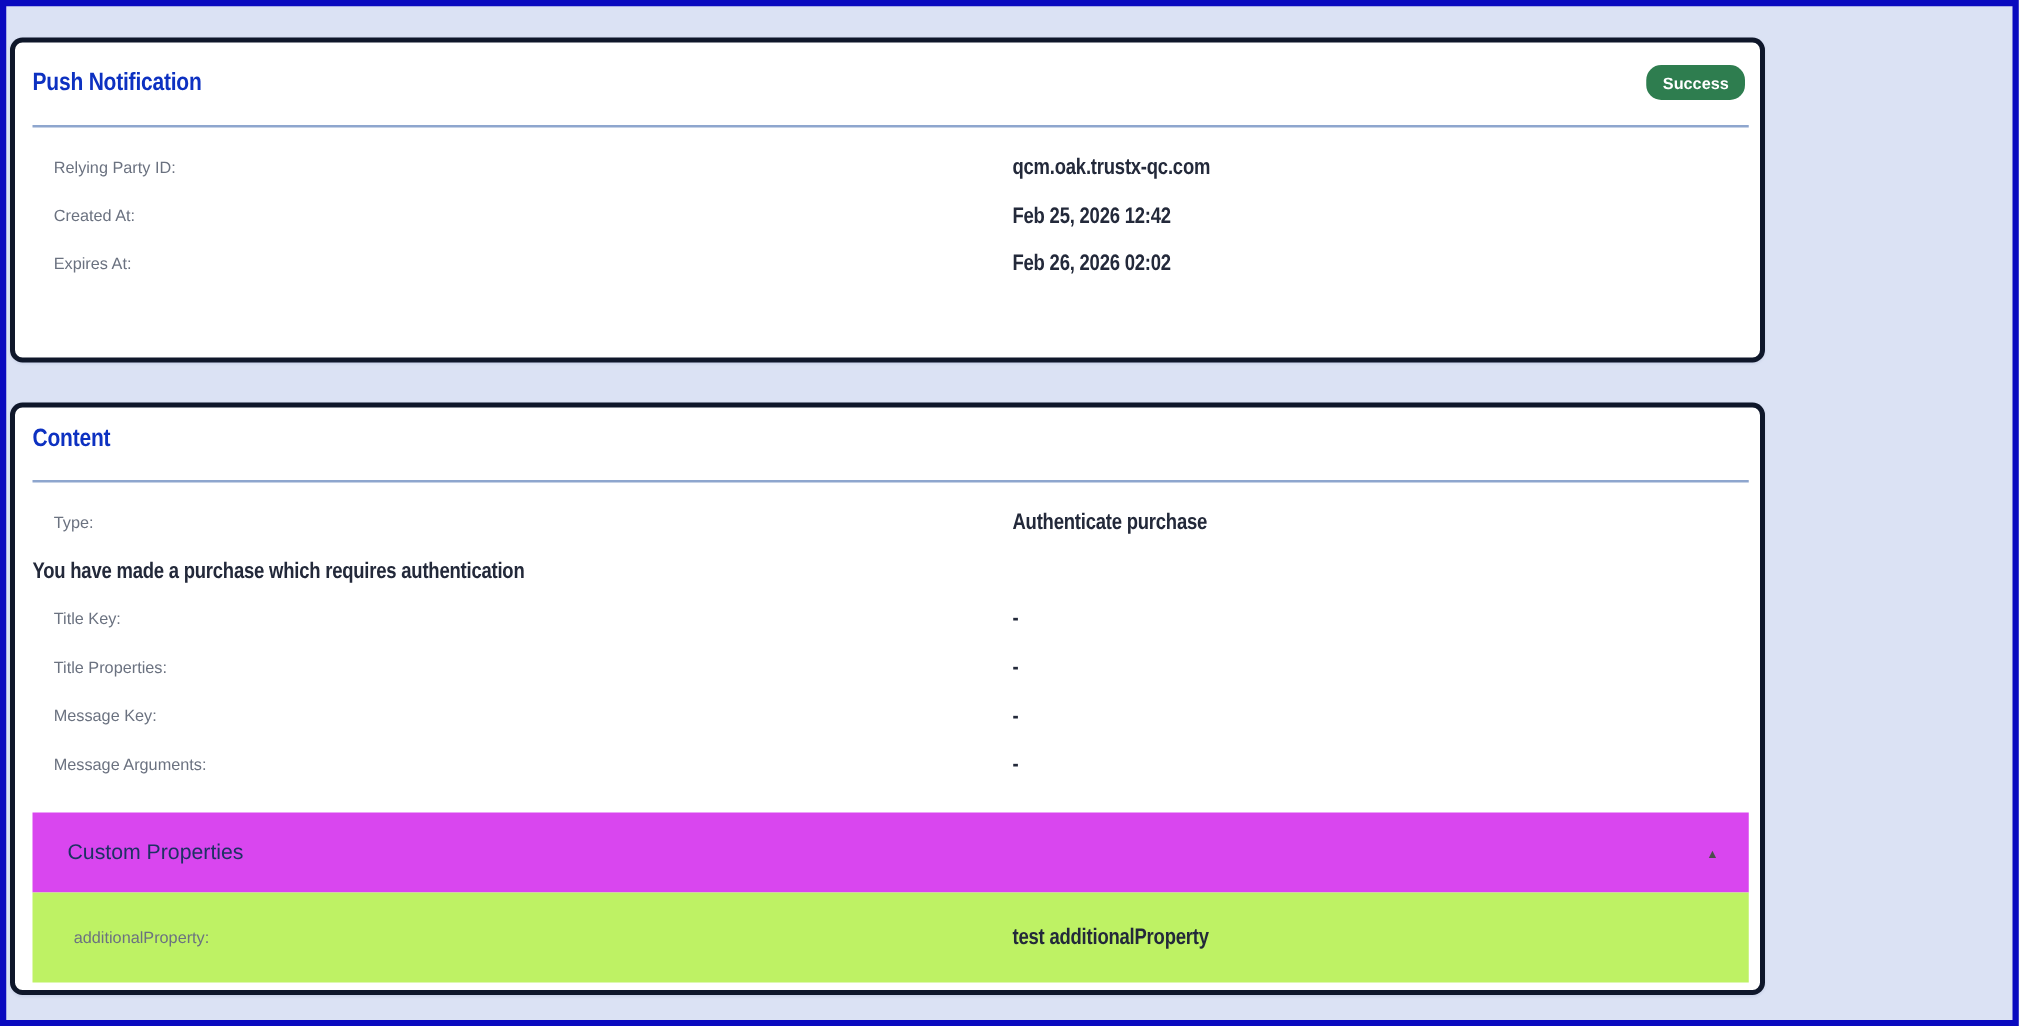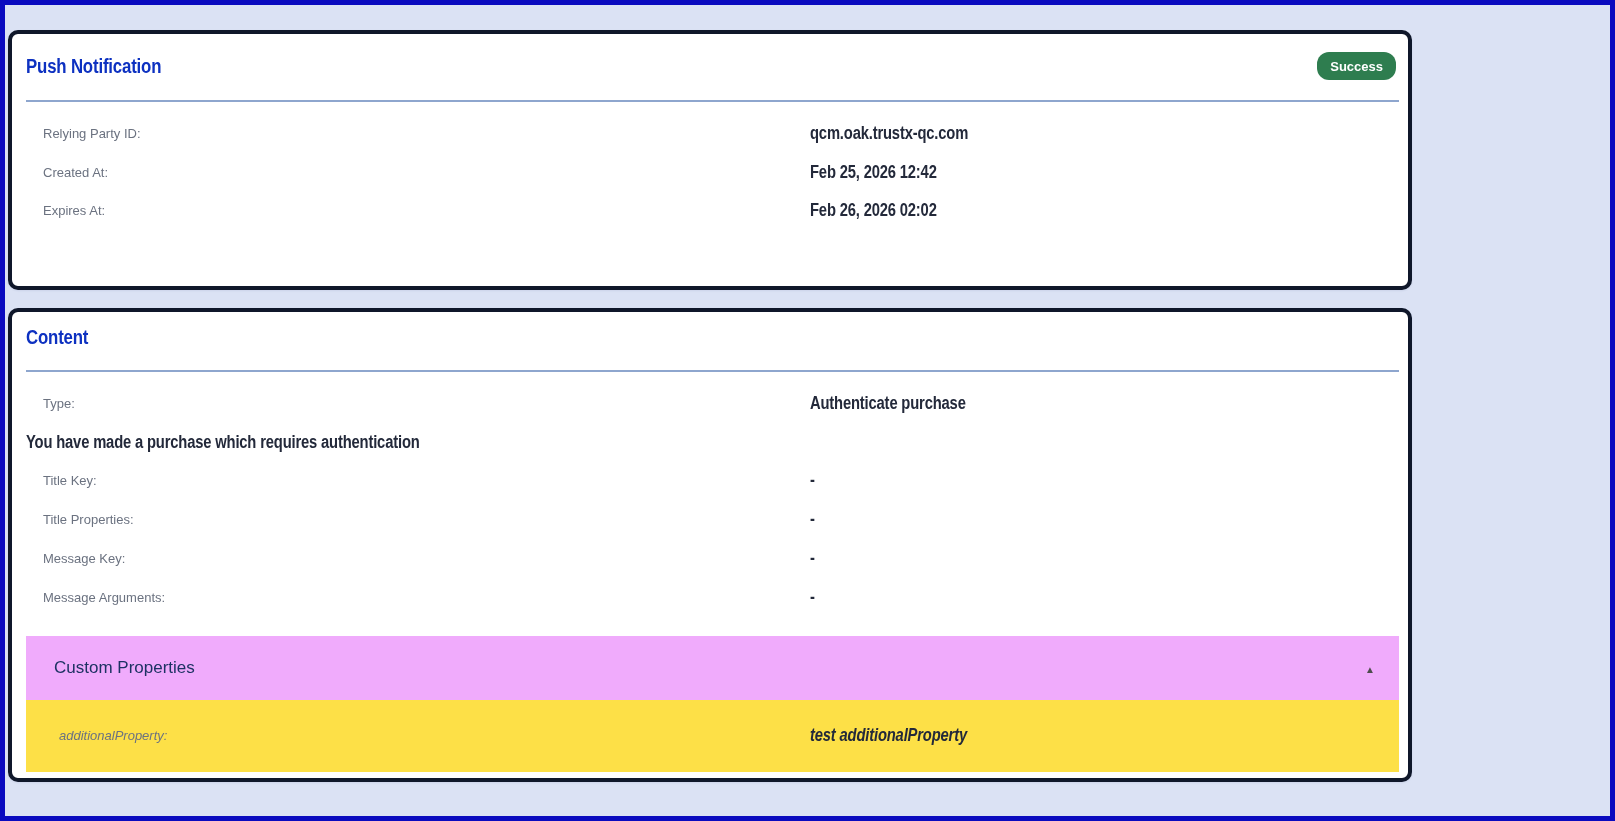--- a/index.html
+++ b/index.html
@@ -13,21 +13,21 @@
   }
   .card {
     background: #ffffff;
     border: 4px solid #0f172a;
     border-radius: 10px;
     box-shadow: 0 1px 2px rgba(30,50,120,0.08);
     width: 1404px;
     margin-left: 3px;
   }
   .card-1 { margin-top: 25px; height: 260px; }
-  .card-2 { margin-top: 18px; height: 474px; }
+  .card-2 { margin-top: 32px; height: 474px; }
 
   .card-head {
     display: flex;
     align-items: center;
     justify-content: space-between;
     padding: 18px 12px 0 14px;
     height: 46px;
   }
   .card-2 .card-head { padding-top: 11px; height: 39px; }
 
@@ -80,45 +80,44 @@
     height: 24px;
     border-radius: 12px;
     padding: 14px 13px;
     display: flex;
     align-items: center;
     white-space: nowrap;
   }
   .accordion-header {
     margin: 19px 9px 0 14px;
     height: 64px;
-    background: #f0abfc;
+    background: #d946ef;
     display: flex;
     align-items: center;
     justify-content: space-between;
     padding: 0 24px 0 28px;
     cursor: pointer;
   }
   .accordion-title {
     color: #1d3263;
     font-size: 17px;
   }
   .caret-up::before {
     content: "▲";
     font-size: 10px;
     color: #4d4d4d;
     line-height: 1;
   }
   .accordion-panel {
     margin: 0 9px 0 14px;
     height: 72px;
-    background: #fde047;
+    background: #bef264;
     display: grid;
     grid-template-columns: 784px 1fr;
     align-items: center;
-    font-style: italic;
   }
   .accordion-panel .field-label { padding-left: 33px; }
 </style>
 </head>
 <body>
 
 <section class="card card-1">
   <div class="card-head">
     <span class="card-title">Push Notification</span>
     <span class="badge">Success</span>

